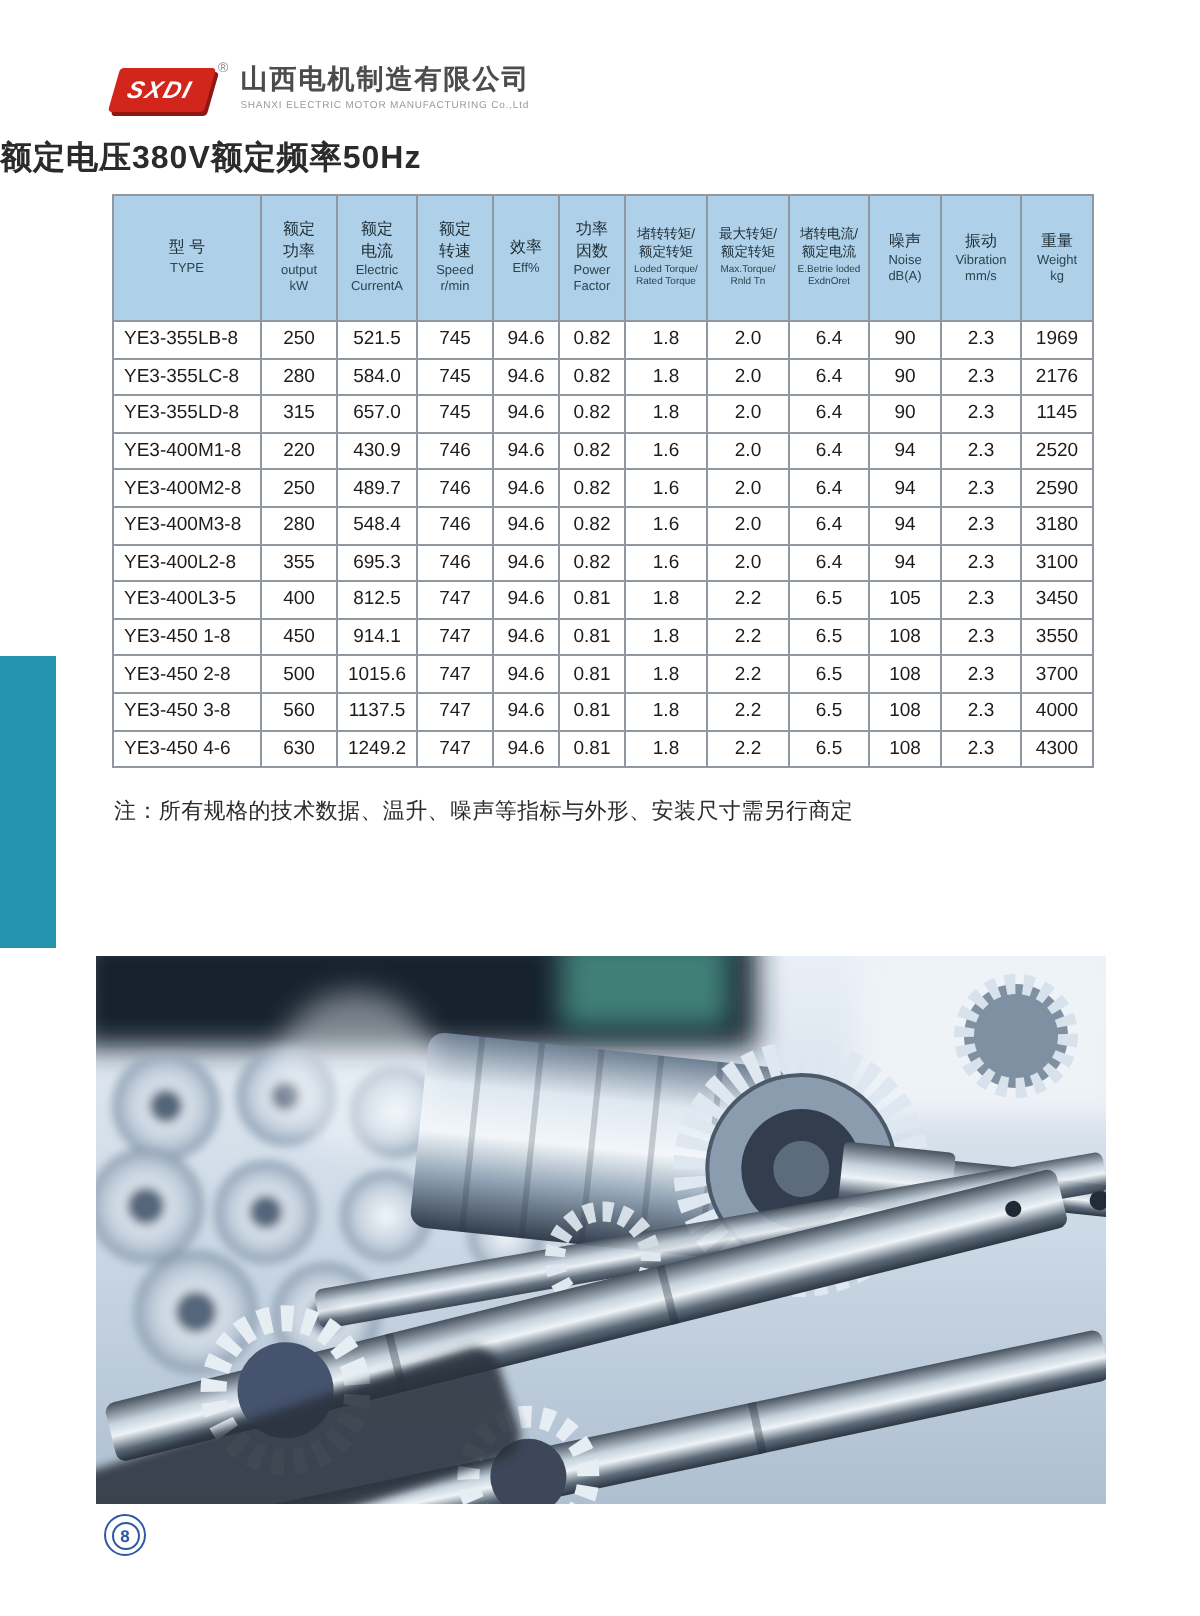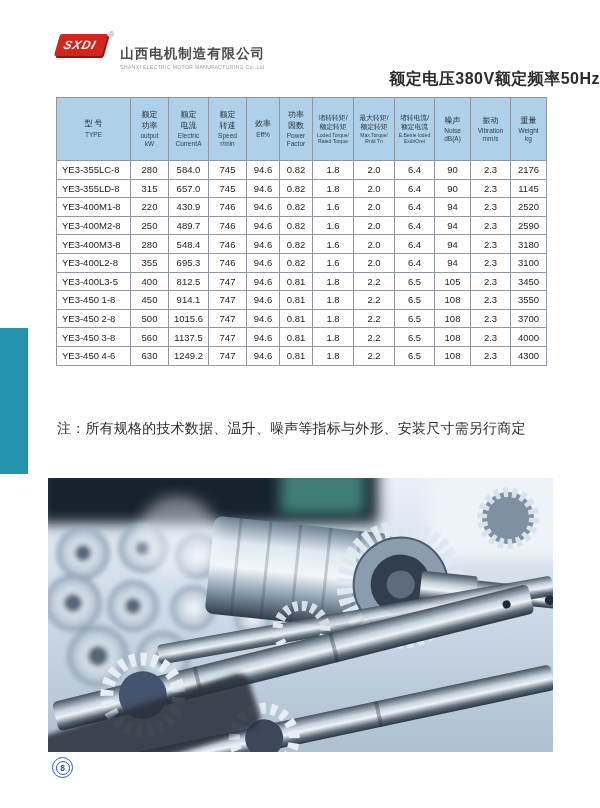--- a/index.html
+++ b/index.html
@@ -12,27 +12,27 @@
 
   
   .logo { position:absolute; left:57px; top:31px; display:flex; align-items:flex-start; }
   .logo-mark-wrap { position:relative; margin-top:3px; }
   .logo-mark {
     display:inline-block; background:#d2251c; color:#fff; font-weight:bold; font-style:italic;
     font-size:12px; letter-spacing:1px; padding:4px 9px 4px 7px; transform:skewX(-16deg);
     border-radius:2px; box-shadow:2px 2px 0 #8f1812;
   }
   .logo-reg { font-size:7px; color:#888; margin:0 3px 0 4px; line-height:1; }
-  .logo-text { margin-left:3px; margin-top:16px; }
+  .logo-text { margin-left:3px; margin-top:2px; }
   .company-cn { font-size:13.5px; font-weight:bold; color:#4c4c4c; letter-spacing:1px; line-height:1.1; }
   .company-en { font-size:5px; color:#9a9a9a; letter-spacing:0.4px; margin-top:2px; }
 
   
   .page-title {
-    position:absolute; top:69px; left:0; width:100%; text-align:right;
+    position:absolute; top:69px; left:0; width:100%; text-align:left;
     font-size:16px; font-weight:bold; color:#2b2b2b; letter-spacing:0.5px;
   }
 
   
   .spec-table {
     position:absolute; left:56px; top:97px; width:490px;
     border-collapse:collapse; table-layout:fixed; border:1.5px solid #596066;
   }
   .spec-table th, .spec-table td { border:1px solid #8f98a0; overflow:hidden; }
   .spec-table thead th {
@@ -42,21 +42,21 @@
   .th-cn { font-size:8px; line-height:1.3; white-space:pre-line; color:#1d2b33; }
   .th-en { font-size:6.5px; line-height:1.2; white-space:pre-line; color:#29454f; margin-top:1px; }
   th.torque .th-cn { font-size:6.8px; }
   th.torque .th-en { font-size:5px; }
   .spec-table tbody td {
     height:17.6px; font-size:9.5px; text-align:center; color:#1c1c1c; padding:0; background:#fff;
   }
   .spec-table tbody td:first-child { text-align:left; padding-left:5px; }
 
   
-  .note { position:absolute; left:57px; top:420px; font-size:14px; color:#2b2b2b; letter-spacing:0.2px; }
+  .note { position:absolute; left:57px; top:398px; font-size:11px; color:#2b2b2b; letter-spacing:0.2px; }
 
   
   .photo { position:absolute; left:48px; top:478px; width:505px; height:274px; }
   .photo svg { display:block; width:100%; height:100%; }
 
   
   .page-num {
     position:absolute; left:52px; top:757px; width:19px; height:19px;
     border:1.6px solid #2b59a8; border-radius:50%;
     display:flex; align-items:center; justify-content:center; background:#fff;
@@ -163,20 +163,34 @@
 mm/s</div>
         </th>
         <th>
           <div class="th-cn">重量</div>
           <div class="th-en">Weight
 kg</div>
         </th>
       </tr>
     </thead>
   <tbody>
+      <tr>
+        <td>YE3-355LB-8</td>
+        <td>250</td>
+        <td>521.5</td>
+        <td>745</td>
+        <td>94.6</td>
+        <td>0.82</td>
+        <td>1.8</td>
+        <td>2.0</td>
+        <td>6.4</td>
+        <td>90</td>
+        <td>2.3</td>
+        <td>1969</td>
+      </tr>
       <tr>
         <td>YE3-355LC-8</td>
         <td>280</td>
         <td>584.0</td>
         <td>745</td>
         <td>94.6</td>
         <td>0.82</td>
         <td>1.8</td>
         <td>2.0</td>
         <td>6.4</td>

